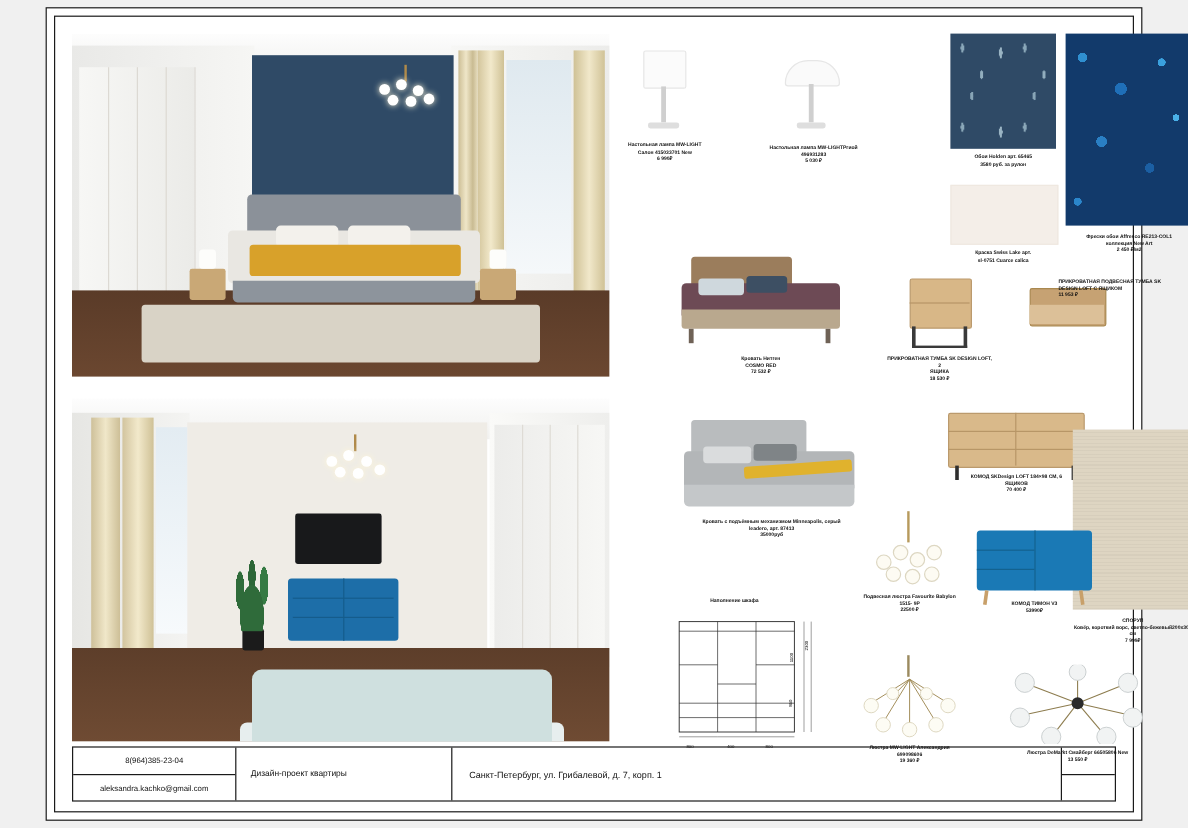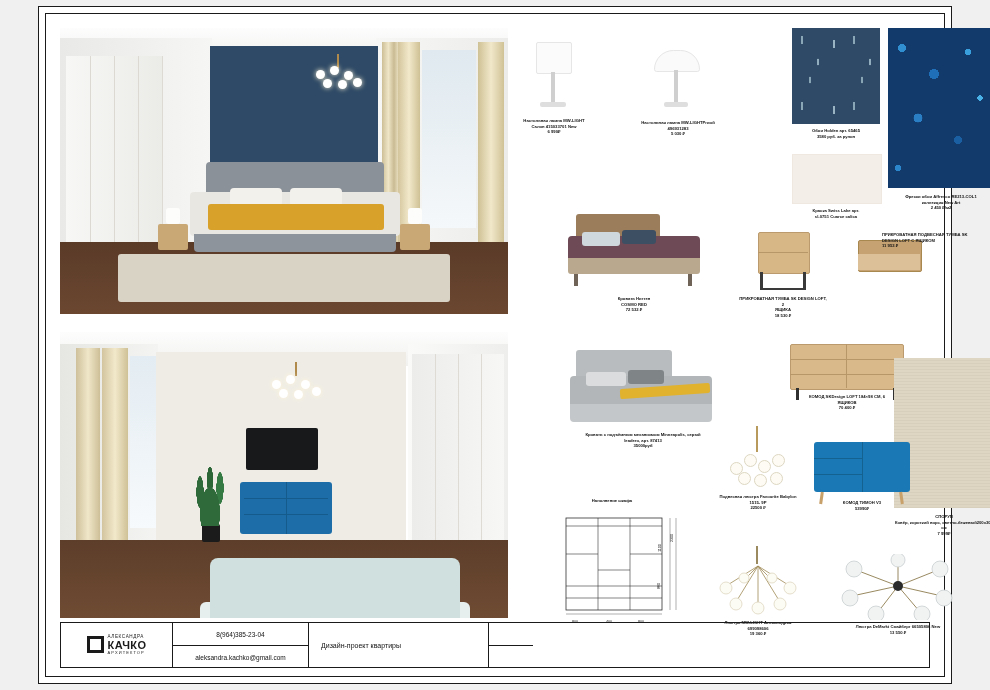--- a/index.html
+++ b/index.html
@@ -422,35 +422,26 @@
       </g>
       <circle cx="60" cy="32" r="5" fill="#2b2b2b"></circle>
     </svg>
     <div class="cap" style="left:0;top:74px;width:120px;">
       <span>Люстра DeMarkt Смайберг 66505806 New</span>
       <span class="price">13 550 ₽</span>
     </div>
   </div>
 
   <div class="title">
-    <div class="tcell logo-box">
-      <div class="logo-wrap">
-        <div class="logo-mark"></div>
-        <div class="logo-txt">
-          <div class="l1">АЛЕКСАНДРА</div>
-          <div class="l2">КАЧКО</div>
-          <div class="l3">АРХИТЕКТОР</div>
-        </div>
-      </div>
-    </div>
     <div class="tcell contacts">
       <div class="row">8(964)385-23-04</div>
       <div class="row">aleksandra.kachko@gmail.com</div>
     </div>
     <div class="tcell proj">Дизайн-проект квартиры</div>
+    <div class="tcell addr">Санкт-Петербург, ул. Грибалевой, д. 7, корп. 1</div>
     <div class="tcell sheetno">
       <div class="row"></div>
           <div class="row"></div>
     </div>
   </div>
 
  </div>
 </div>
 
 </body></html>

